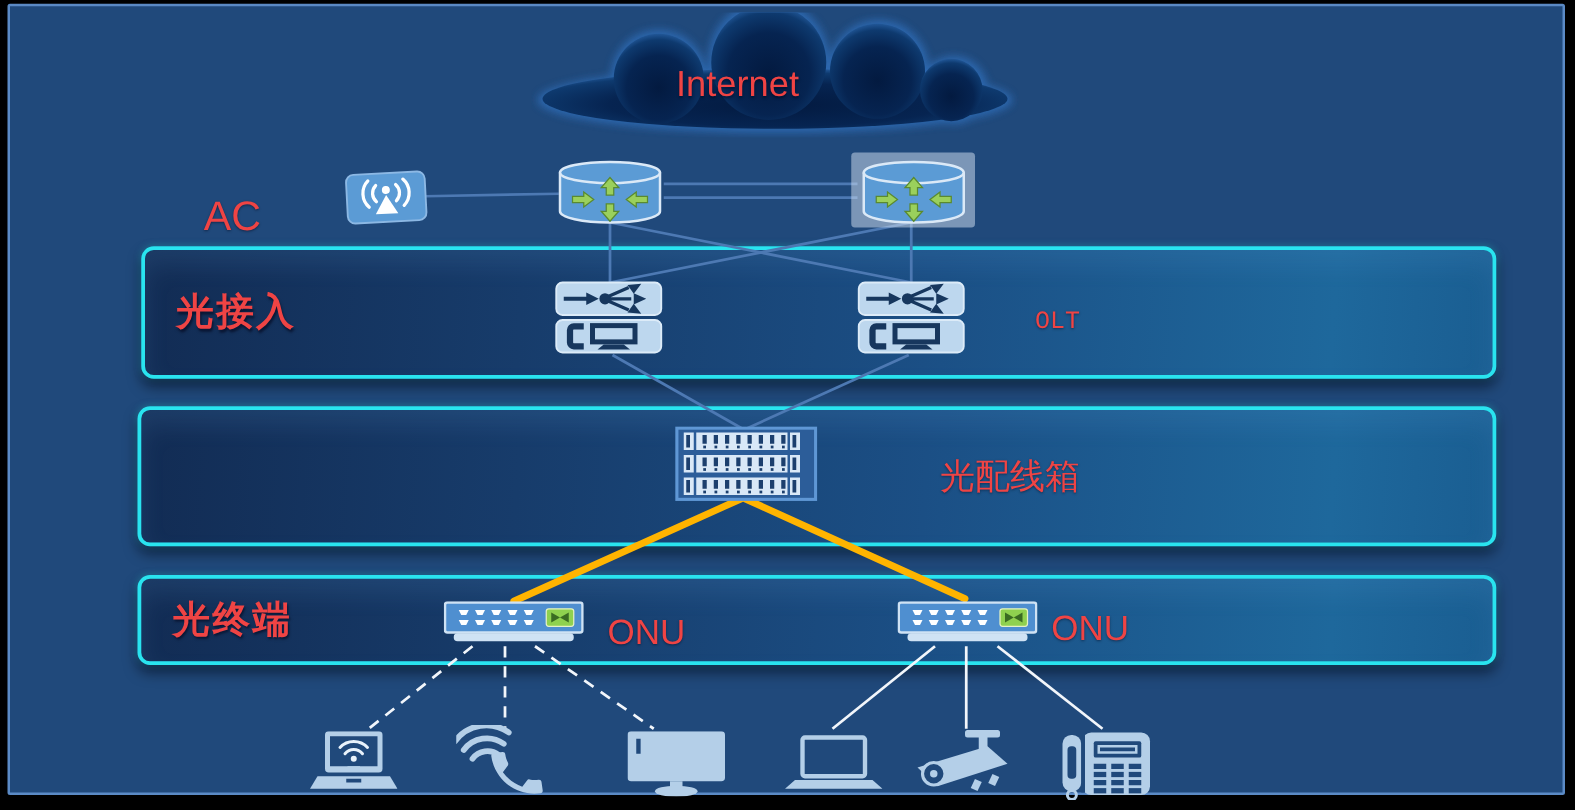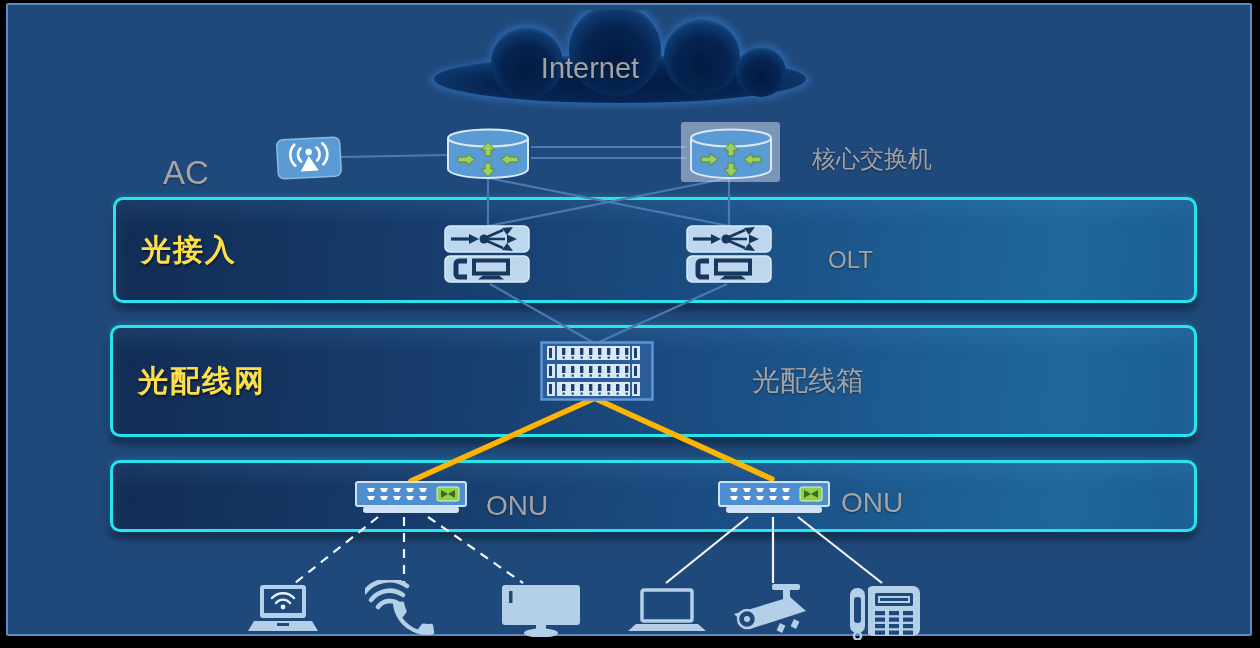--- a/index.html
+++ b/index.html
@@ -2,26 +2,26 @@
 <html><head>
 <meta charset="utf-8">
 <style>
   html,body{margin:0;padding:0;background:#000;}
   *{box-sizing:border-box;}
   .stage{position:relative;width:1260px;height:648px;background:#000;overflow:hidden;
          font-family:"Liberation Sans","DejaVu Sans",sans-serif;}
   .slide{position:absolute;left:6px;top:3px;width:1246px;height:633px;
          background:#20497b;border:2px solid #5b8ac5;border-radius:2px;}
   .abs{position:absolute;}
-  .lbl{position:absolute;color:#a3a3a3;text-shadow:0 1px 2px rgba(0,0,20,.45);white-space:nowrap;}
+  .lbl{position:absolute;color:#ef4444;text-shadow:0 1px 2px rgba(0,0,20,.45);white-space:nowrap;}
   .band{position:absolute;border:3px solid #29e4ef;border-radius:10px;
         background:linear-gradient(94deg,#122c54 0%,#173c6b 28%,#1b4f85 58%,#1e689c 88%,#1a5e92 100%);
         box-shadow:0 6px 10px rgba(0,0,12,.5),0 0 6px rgba(41,228,239,.35),inset 0 12px 20px rgba(100,160,220,.14);}
   .band-title{position:absolute;left:28px;top:50%;transform:translateY(-50%);
-        color:#fde047;font-weight:bold;font-size:30px;letter-spacing:2px;
+        color:#ef4444;font-weight:bold;font-size:30px;letter-spacing:2px;
         text-shadow:1px 2px 2px rgba(0,0,20,.55);}
   .switch-backdrop{position:absolute;background:rgba(214,228,243,.5);border-radius:3px;}
   svg{display:block;}
 </style>
 </head>
 <body>
 
 <div class="stage">
   <div class="slide"></div>
 
@@ -116,27 +116,26 @@
   <svg class="abs" style="left:687px;top:127px;" width="88" height="54" viewBox="0 0 88 54">
     <path d="M4 11 L4 42 A40 9 0 0 0 84 42 L84 11" fill="#5b9bd5" stroke="#dbe9f7" stroke-width="2"></path>
     <ellipse cx="44" cy="11" rx="40" ry="8.5" fill="#5b9bd5" stroke="#dbe9f7" stroke-width="2"></ellipse>
     <g fill="#9ad05c" stroke="#5a8a30" stroke-width="1">
       <polygon points="44,15 37,23 41,23 41,29 47,29 47,23 51,23"></polygon>
       <polygon points="44,50 37,42 41,42 41,36 47,36 47,42 51,42"></polygon>
       <polygon points="31,32.5 23,26.5 23,30 14,30 14,35 23,35 23,38.5"></polygon>
       <polygon points="57,32.5 65,26.5 65,30 74,30 74,35 65,35 65,38.5"></polygon>
     </g>
   </svg>
-  <div class="lbl" style="left:812px;top:143px;font-size:24px;">核心交换机</div>
 
   <div class="abs" style="left:113px;top:197px;width:1084px;height:106px;pointer-events:none;">
     <div class="band-title">光接入</div>
   </div>
-  <div class="abs" style="left:110px;top:325px;width:1087px;height:112px;pointer-events:none;">
-    <div class="band-title">光配线网</div>
+  <div class="abs" style="left:110px;top:460px;width:1087px;height:72px;pointer-events:none;">
+    <div class="band-title">光终端</div>
   </div>
 
   <svg class="abs" style="left:443px;top:224px;" width="88" height="60" viewBox="0 0 88 60">
     <rect x="2" y="2" width="84" height="26" rx="5" fill="#bdd7ee" stroke="#dcebf8" stroke-width="1.5"></rect>
     <rect x="2" y="32" width="84" height="26" rx="5" fill="#bdd7ee" stroke="#dcebf8" stroke-width="1.5"></rect>
     <g fill="#17375e" stroke="#17375e">
       <path d="M8,15 L28,15" stroke-width="3.2" fill="none"></path>
       <polygon points="36,15 26,10 26,20" stroke="none"></polygon>
       <circle cx="41" cy="15" r="4.5" stroke="none"></circle>
       <path d="M44,13 L60,6 M45,15 L62,15 M44,17 L60,24" stroke-width="2.6" fill="none"></path>
@@ -161,21 +160,21 @@
       <polygon points="70,3 59,4 64,11" stroke="none"></polygon>
       <polygon points="74,15 64,10.5 64,19.5" stroke="none"></polygon>
       <polygon points="70,27 64,19 59,26" stroke="none"></polygon>
     </g>
     <g stroke="#17375e" fill="none">
       <path d="M24,37 h-8 a3,3 0 0 0 -3,3 v10 a3,3 0 0 0 3,3 h8" stroke-width="5"></path>
       <rect x="31" y="36.5" width="34" height="13" stroke-width="4"></rect>
       <polygon points="40,51.5 56,51.5 61,55.5 35,55.5" fill="#17375e" stroke="none"></polygon>
     </g>
   </svg>
-  <div class="lbl" style="left:828px;top:246px;font-size:24px;">OLT</div>
+  <div class="lbl" style="left:828px;top:246px;font-size:20px;font-family:Liberation Mono, monospace;">OLT</div>
 
   <svg class="abs" style="left:540px;top:341px;" width="114" height="60" viewBox="0 0 114 60">
     <rect x="1.5" y="1.5" width="111" height="57" fill="#2c5d99" stroke="#5f97d5" stroke-width="2.5"></rect>
     <g>
       <g transform="translate(0,5)">
         <rect x="7" y="0" width="8" height="14" fill="#d9e8f7"></rect>
           <rect x="9" y="2" width="3" height="10" fill="#1c3f6e"></rect>
         <rect x="17" y="0" width="73" height="14" fill="#d9e8f7"></rect>
         <rect x="92" y="0" width="8" height="14" fill="#d9e8f7"></rect>
           <rect x="94" y="2" width="3" height="10" fill="#1c3f6e"></rect>

